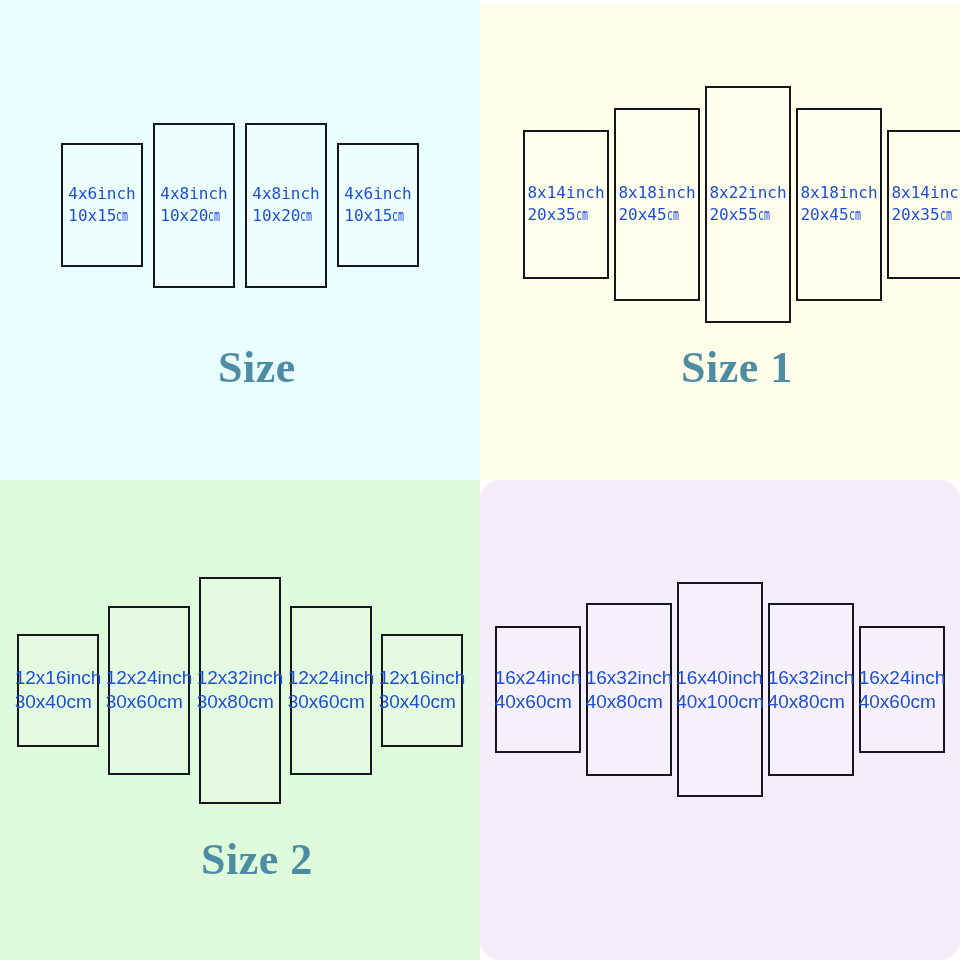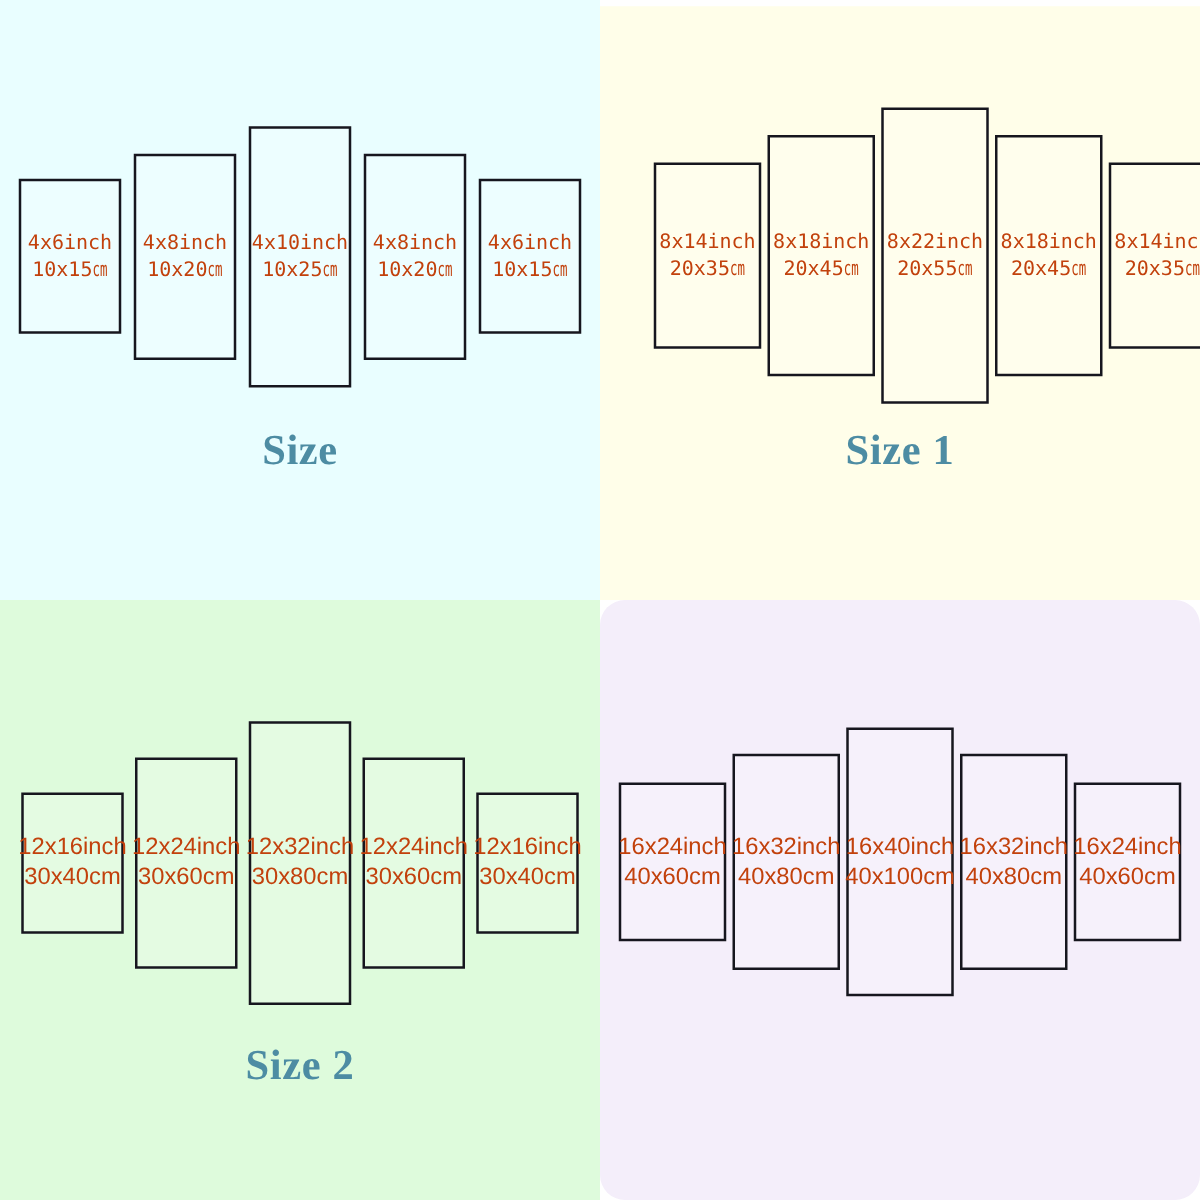--- a/index.html
+++ b/index.html
@@ -31,40 +31,40 @@
     display:flex;align-items:center;justify-content:center;
     background:rgba(255,255,255,0.18);
   }
   .q-size  .panel,.q-size2 .panel{width:82px;}
   .q-size1 .panel,.q-size3 .panel{width:86px;}
   .q-size  .p-sm{height:124px}.q-size  .p-md{height:165px}.q-size  .p-lg{height:209px}
   .q-size1 .p-sm{height:149px}.q-size1 .p-md{height:193px}.q-size1 .p-lg{height:237px}
   .q-size2 .p-sm{height:113px}.q-size2 .p-md{height:169px}.q-size2 .p-lg{height:227px}
   .q-size3 .p-sm{height:127px}.q-size3 .p-md{height:173px}.q-size3 .p-lg{height:215px}
 
-  .label{text-align:center;color:#c2410c;white-space:nowrap;}
+  .label{text-align:left;color:#1d4ed8;white-space:nowrap;}
   .label .l1,.label .l2{display:block;}
   .q-top .label{
     font-family:"DejaVu Sans Mono",monospace;
     font-size:16px;line-height:1.4;
   }
   .q-top .cm{
     display:inline-block;transform:scaleX(0.62);
     transform-origin:left center;margin-right:-7px;
   }
   .q-bottom .label{
     font-family:"Liberation Sans",sans-serif;
     font-size:19px;line-height:1.25;
   }
 
   .title{
-    position:absolute;left:0;width:100%;margin:0;
+    position:absolute;left:17px;width:100%;margin:0;
     text-align:center;
     font-family:"Liberation Serif",serif;
-    font-weight:700;font-size:34px;color:#4d8ca3;
+    font-weight:700;font-size:44px;color:#4d8ca3;
     letter-spacing:0.5px;
   }
   .q-top .title{top:342px;}
   .q-bottom .title{top:354px;}
 </style>
 </head>
 <body>
 
 <div class="page">
 
@@ -75,26 +75,20 @@
           <span class="l1">4x6inch</span>
           <span class="l2"><span>10x15</span><span class="cm">cm</span></span>
         </div>
       </div>
       <div class="panel p-md">
         <div class="label">
           <span class="l1">4x8inch</span>
           <span class="l2"><span>10x20</span><span class="cm">cm</span></span>
         </div>
       </div>
-      <div class="panel p-lg">
-        <div class="label">
-          <span class="l1">4x10inch</span>
-          <span class="l2"><span>10x25</span><span class="cm">cm</span></span>
-        </div>
-      </div>
       <div class="panel p-md">
         <div class="label">
           <span class="l1">4x8inch</span>
           <span class="l2"><span>10x20</span><span class="cm">cm</span></span>
         </div>
       </div>
       <div class="panel p-sm">
         <div class="label">
           <span class="l1">4x6inch</span>
           <span class="l2"><span>10x15</span><span class="cm">cm</span></span>

